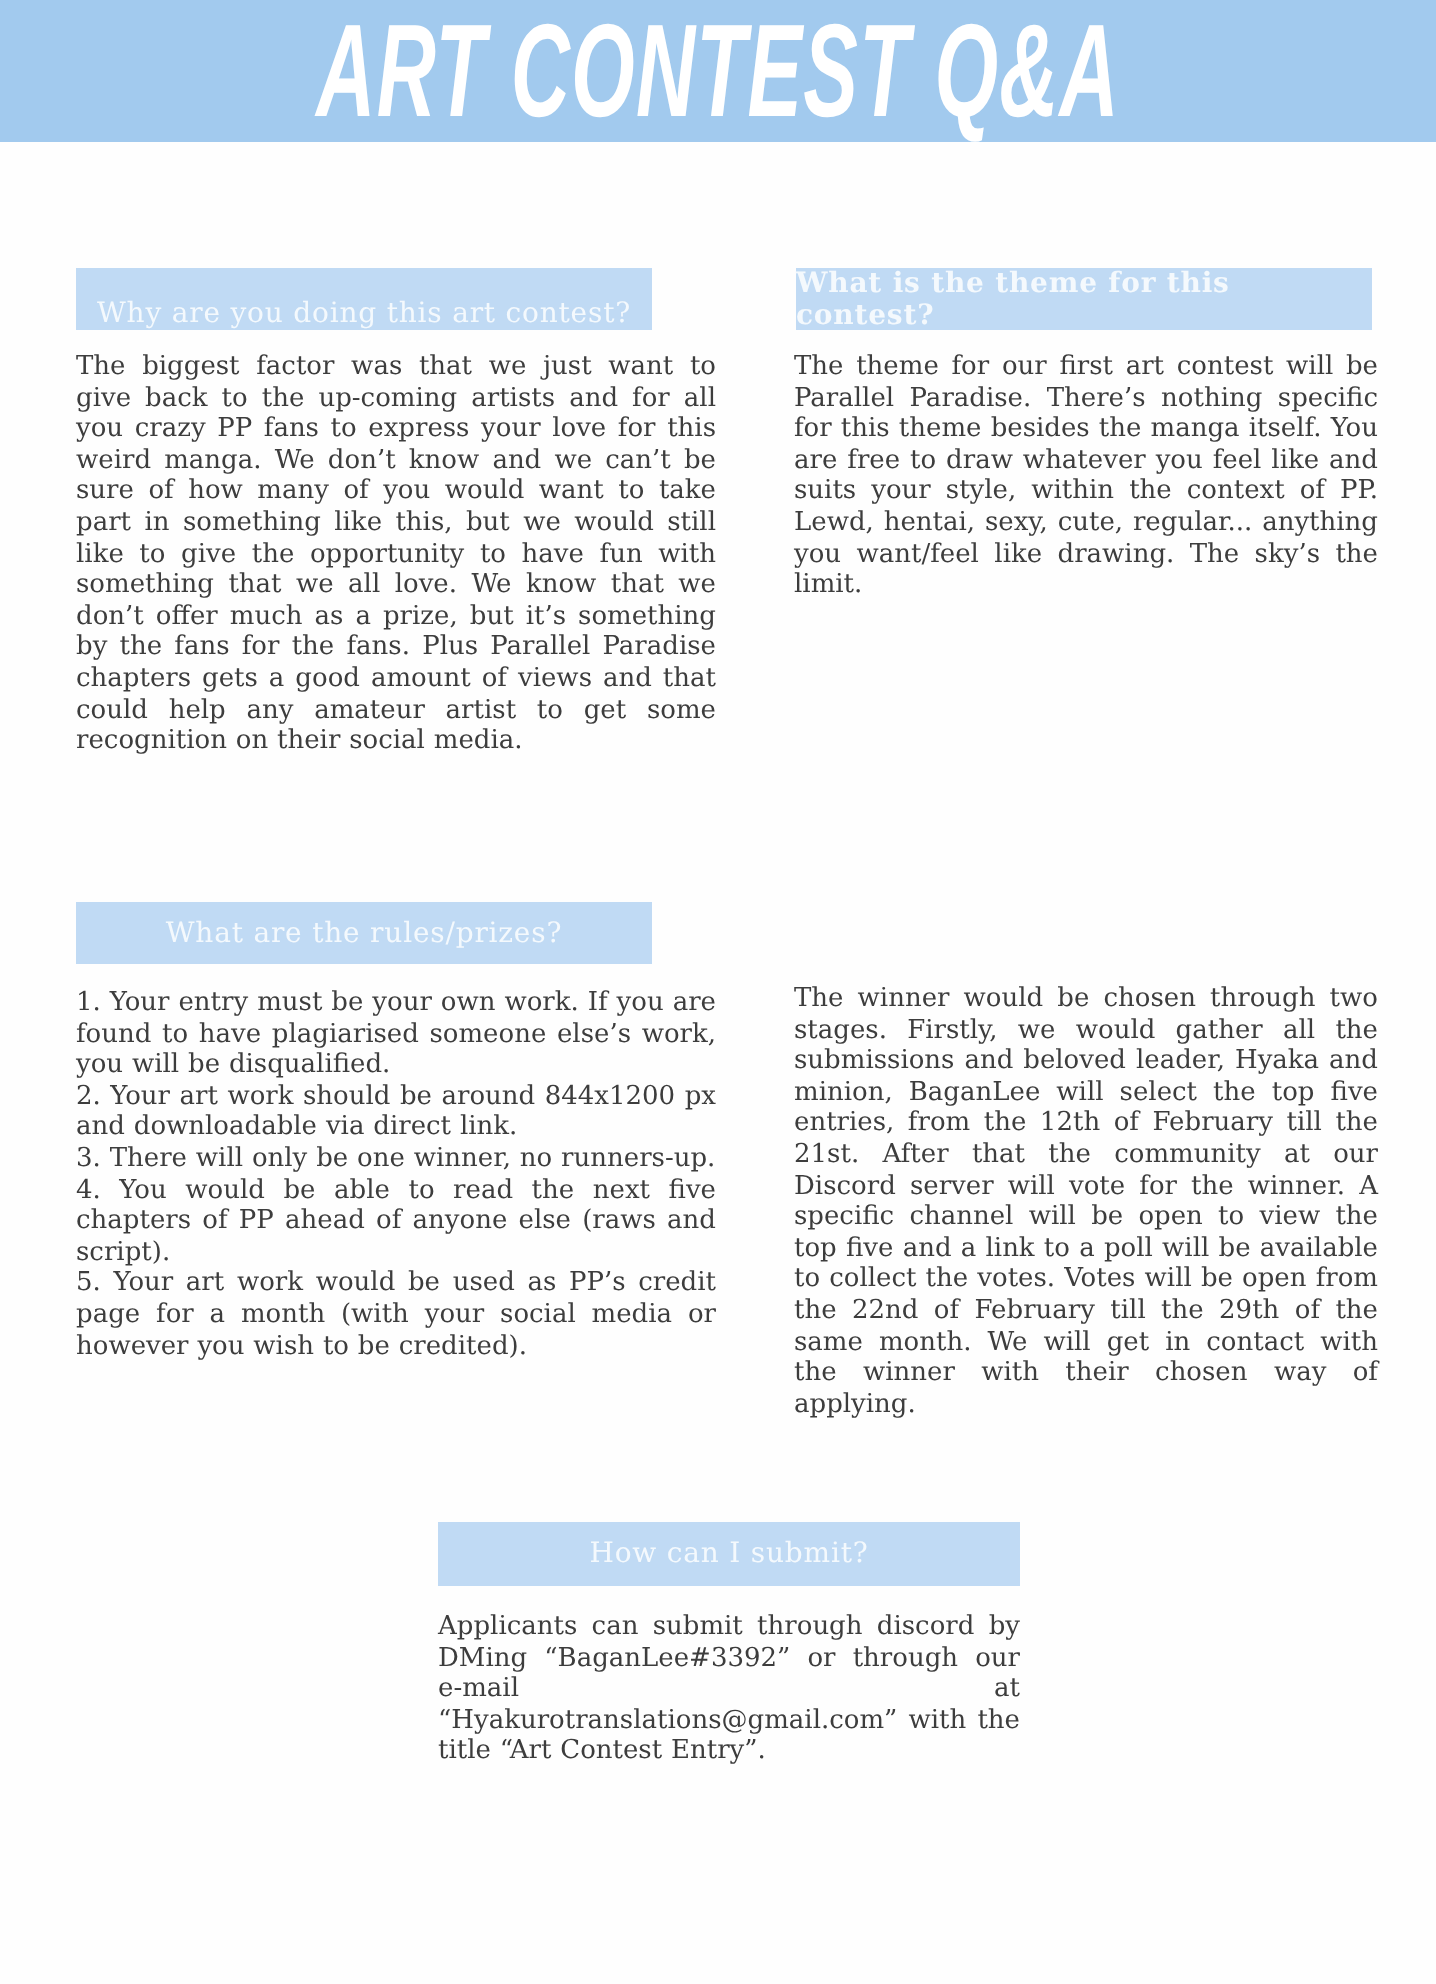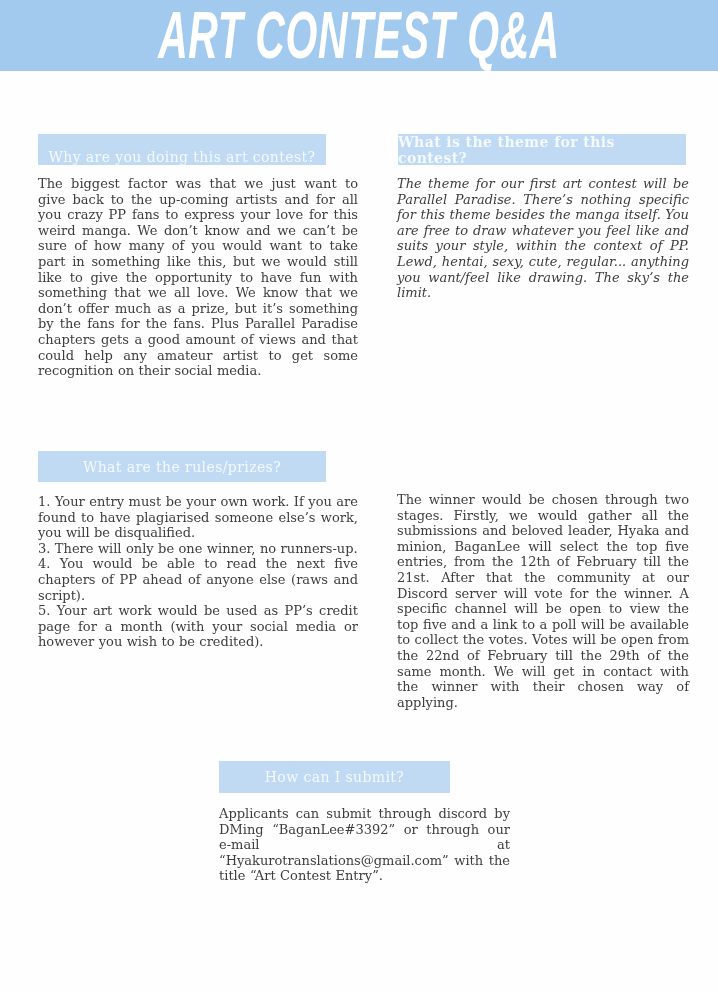--- a/index.html
+++ b/index.html
@@ -51,23 +51,23 @@
     line-height:15.6px;
     text-align:justify;
     text-justify:inter-word;
     word-spacing:0.3px;
   }
   .answer p{margin:0;}
   .b-q1{left:38px;top:134px;width:288px;align-items:flex-end;}
   .b-q2{left:398px;top:134px;width:288px;font-weight:bold;}
   .b-q3{left:38px;top:451px;width:288px;}
   .b-q4{left:398px;top:451px;width:288px;}
-  .b-q5{left:219px;top:761px;width:231px;height:32px;}
+  .b-q5{left:219px;top:761px;width:291px;height:32px;}
   .a-q1{left:38px;top:176px;width:320px;}
-  .a-q2{left:397px;top:176px;width:292px;font-style:italic;}
+  .a-q2{left:397px;top:176px;width:292px;}
   .a-q3{left:38px;top:494px;width:320px;}
   .a-q4{left:397px;top:492px;width:292px;}
   .a-q5{left:219px;top:806px;width:291px;}
 </style>
 </head>
 <body>
 
 <div class="page">
 
   <div class="header">
@@ -82,20 +82,21 @@
   <div class="q-banner b-q2">
     <span>What is the theme for this contest?</span>
   </div>
   <div class="answer a-q2">The theme for our first art contest will be Parallel Paradise. There’s nothing specific for this theme besides the manga itself. You are free to draw whatever you feel like and suits your style, within the context of PP. Lewd, hentai, sexy, cute, regular... anything you want/feel like drawing. The sky’s the limit.</div>
 
   <div class="q-banner b-q3">
     <span>What are the rules/prizes?</span>
   </div>
   <div class="answer a-q3">
     <p>1. Your entry must be your own work. If you are found to have plagiarised someone else’s work, you will be disqualified.</p>
+    <p>2. Your art work should be around 844x1200 px and downloadable via direct link.</p>
     <p>3. There will only be one winner, no runners-up.</p>
     <p>4. You would be able to read the next five chapters of PP ahead of anyone else (raws and script).</p>
     <p>5.  Your art work would be used as PP’s credit page for a month (with your social media or however you wish to be credited).</p>
   </div>
 
   <div class="answer a-q4">The winner would be chosen through two stages. Firstly, we would gather all the submissions and beloved leader, Hyaka and minion, BaganLee will select the top five entries, from the 12th of February till the 21st. After that the community at our Discord server will vote for the winner. A specific channel will be open to view the top five and a link to a poll will be available to collect the votes. Votes will be open from the 22nd of February till the 29th of the same month. We will get in contact with the winner with their chosen way of applying.</div>
 
   <div class="q-banner b-q5">
     <span>How can I submit?</span>
   </div>

